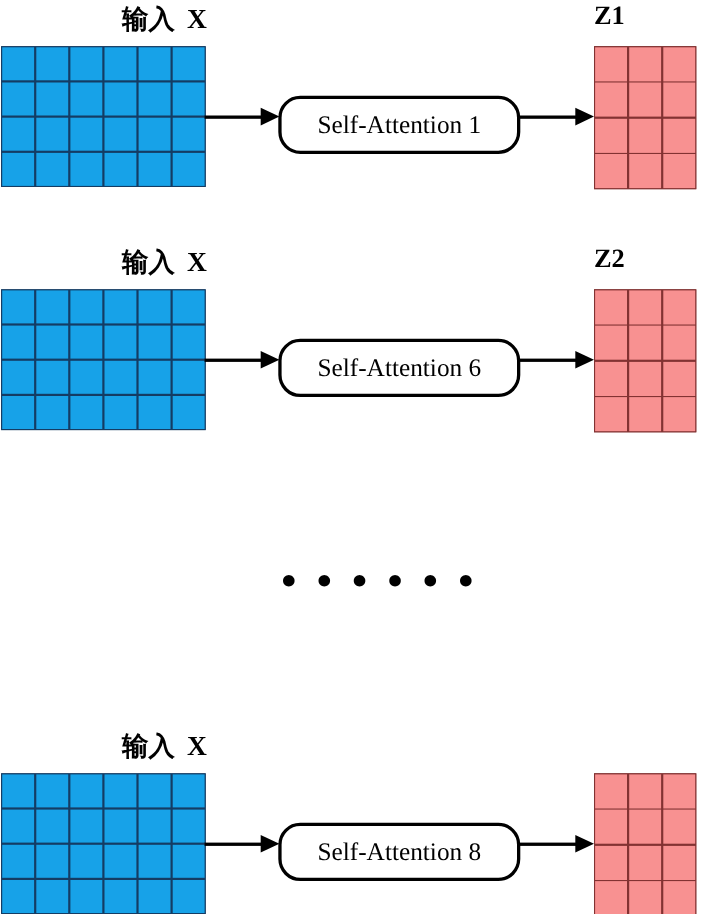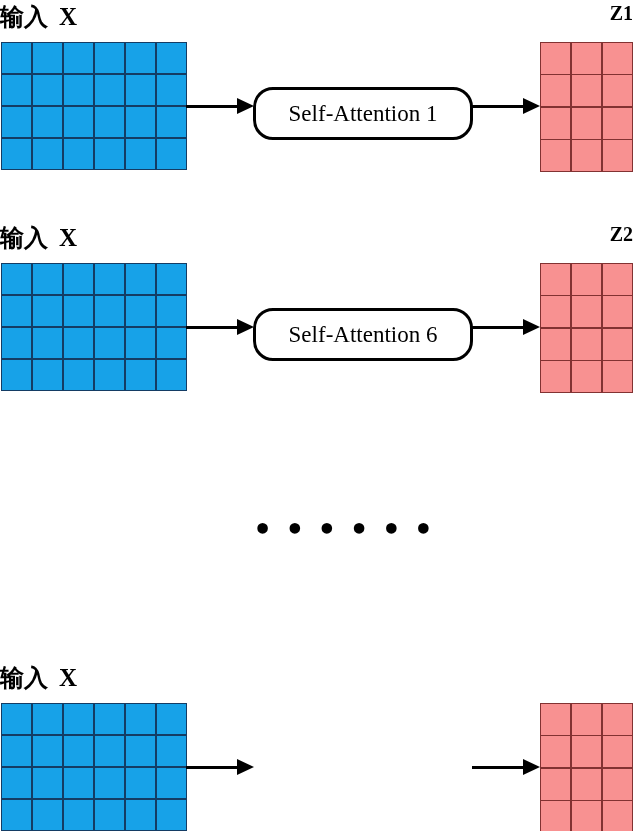--- a/index.html
+++ b/index.html
@@ -7,21 +7,21 @@
     width:640px; height:831px; position:relative; overflow:hidden;
     background:var(--page_bg, #ffffff);
     font-family:"Liberation Serif", serif;
   }
   .diagram-row { position:absolute; left:0; width:640px; height:172px; }
   .row-1 { top:0; }
   .row-2 { top:221px; }
   .row-8 { top:661px; }
 
   .input-label {
-    position:absolute; left:0; top:1px; width:188px; text-align:left;
+    position:absolute; left:0; top:1px; width:188px; text-align:right;
     color:var(--text, #000); white-space:nowrap;
   }
   .input-label .cn {
     font-family:"Liberation Sans", sans-serif; font-weight:bold; font-size:24px;
   }
   .input-label .var {
     font-family:"Liberation Serif", serif; font-weight:bold; font-size:25px;
     margin-left:11px;
   }
 
@@ -60,22 +60,22 @@
     box-sizing:border-box;
     background:var(--pill_fill, #fff);
     border:3px solid var(--pill_border, #000);
     border-radius:20px;
     display:flex; align-items:center; justify-content:center;
     font-family:"Liberation Serif", serif; font-size:23px;
     color:var(--text, #000); white-space:nowrap;
   }
 
   .z-label {
-    position:absolute; left:540px; top:2px; width:93px; text-align:right;
-    font-family:"Liberation Serif", serif; font-weight:bold; font-size:20px;
+    position:absolute; left:540px; top:2px; width:93px; text-align:left;
+    font-family:"Liberation Serif", serif; font-weight:bold; font-size:24px;
     color:var(--text, #000);
   }
 
   .ellipsis-dots {
     position:absolute; top:513px; left:240px; width:190px;
     text-align:center; color:var(--text, #000);
     font-family:"DejaVu Sans", sans-serif; font-weight:bold;
     font-size:30px; line-height:34px; letter-spacing:13px;
     text-indent:13px; 
     white-space:nowrap;
@@ -213,20 +213,23 @@
       <div class="matrix-cell"></div>
       <div class="matrix-cell"></div>
       <div class="matrix-cell"></div>
       <div class="matrix-cell"></div>
       <div class="matrix-cell"></div>
       <div class="matrix-cell"></div>
       <div class="matrix-cell"></div>
     </div>
   <div class="arrow-line arrow-line-left"></div>
   <div class="arrow-head arrow-head-left"></div>
+  <div class="attention-pill">
+      <span>Self-Attention 8</span>
+    </div>
   <div class="arrow-line arrow-line-right"></div>
   <div class="arrow-head arrow-head-right"></div>
   <div class="matrix matrix-output" style="grid-template-columns: repeat(3, 1fr); grid-template-rows: repeat(4, 1fr);">
       <div class="matrix-cell"></div>
       <div class="matrix-cell"></div>
       <div class="matrix-cell"></div>
       <div class="matrix-cell"></div>
       <div class="matrix-cell"></div>
       <div class="matrix-cell"></div>
       <div class="matrix-cell"></div>

